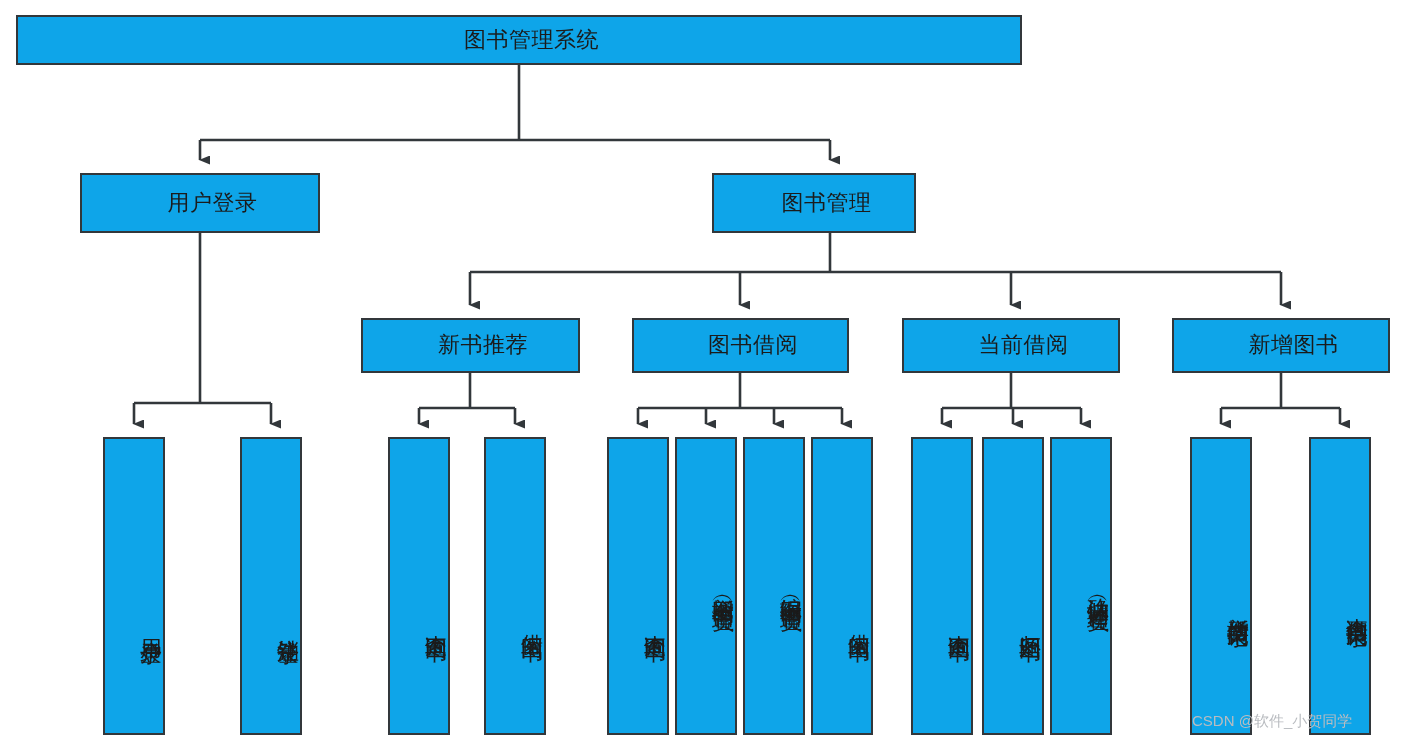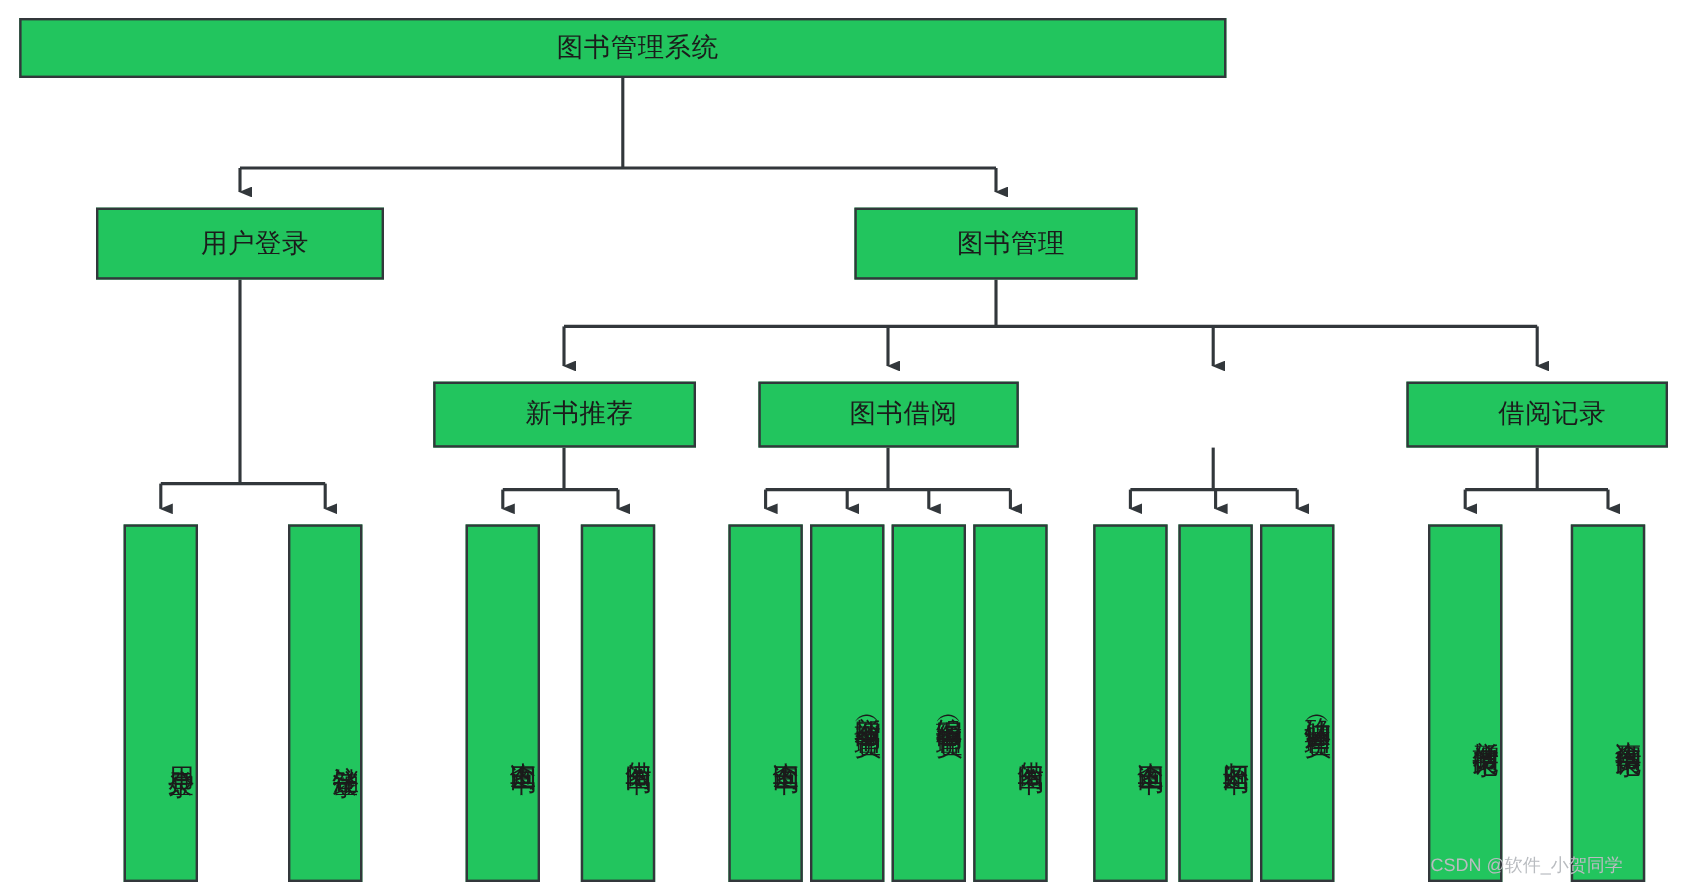--- a/index.html
+++ b/index.html
@@ -21,21 +21,21 @@
     position: absolute;
     left: 0;
     top: 0;
     width: 1405px;
     height: 747px;
     pointer-events: none;
   }
   .node {
     position: absolute;
     box-sizing: border-box;
-    background: #22c55e;
+    background: #0ea5e9;
     border: 2px solid #32373b;
     display: flex;
     align-items: center;
     justify-content: center;
     color: #1b1b1b;
     padding-left: 25px;
   }
   .node.horiz {
     font-size: 22px;
     letter-spacing: 0.5px;
@@ -125,32 +125,35 @@
     </g>
   </svg>
 
   <div class="node horiz" style="left:16px; top:15px; width:1006px; height:50px;">
     <span>图书管理系统</span>
   </div>
 
   <div class="node horiz" style="left:80px; top:173px; width:240px; height:60px;">
     <span>用户登录</span>
   </div>
-  <div class="node horiz" style="left:712px; top:173px; width:236px; height:60px;">
+  <div class="node horiz" style="left:712px; top:173px; width:204px; height:60px;">
     <span>图书管理</span>
   </div>
 
   <div class="node horiz" style="left:632px; top:318px; width:217px; height:55px;">
     <span>图书借阅</span>
   </div>
   <div class="node horiz" style="left:361px; top:318px; width:219px; height:55px;">
     <span>新书推荐</span>
   </div>
+  <div class="node horiz" style="left:902px; top:318px; width:218px; height:55px;">
+    <span>当前借阅</span>
+  </div>
   <div class="node horiz" style="left:1172px; top:318px; width:218px; height:55px;">
-    <span>借阅记录</span>
+    <span>新增图书</span>
   </div>
 
   <div class="node vert top" style="left:103px; top:437px; width:62px; height:298px; padding-top:78px;">
     <span class="vlabel">用户登录</span>
   </div>
   <div class="node vert top" style="left:240px; top:437px; width:62px; height:298px; padding-top:78px;">
     <span class="vlabel">注销登录</span>
   </div>
 
   <div class="node vert top" style="left:388px; top:437px; width:62px; height:298px; padding-top:70px;">

